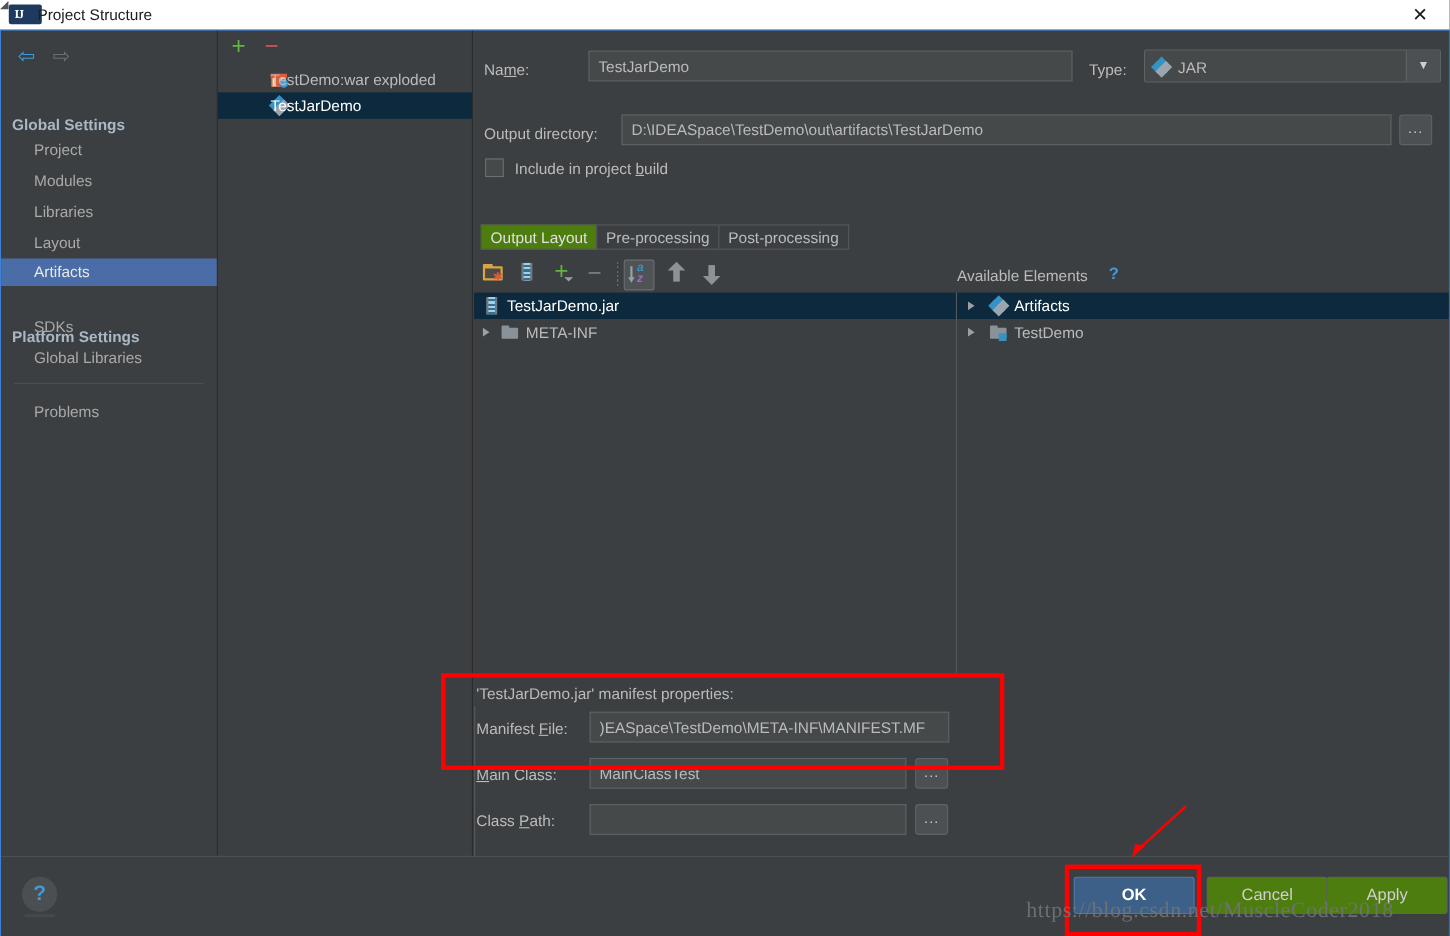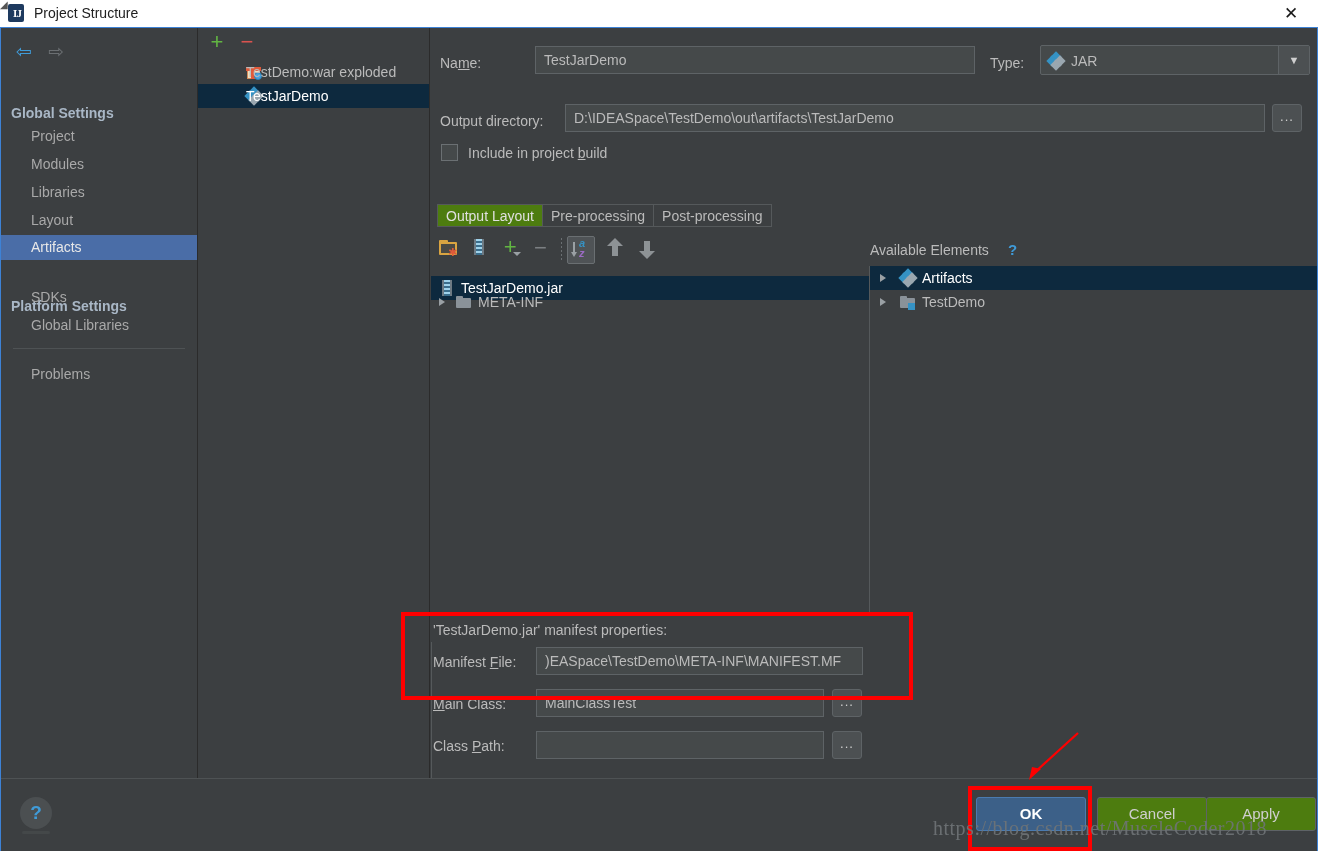--- a/index.html
+++ b/index.html
@@ -11,21 +11,21 @@
     -webkit-font-smoothing:antialiased;
   }
   #app{position:relative;width:1318px;height:851px;box-sizing:border-box;}
 
   
   .titlebar{
     position:absolute;left:0;top:0;width:1318px;height:27px;
     background:#ffffff;border-bottom:1px solid #d9d9d9;
   }
   .titlebar .tb-icon{
-    position:absolute;left:8px;top:4px;width:16px;height:18px;
+    position:absolute;left:8px;top:4px;width:30px;height:18px;
     background:#1e3a5f;border-radius:2px;
   }
   .titlebar .tb-icon span{
     position:absolute;left:0;top:0;width:18px;height:18px;
     color:#ffffff;font-size:11px;font-weight:bold;
     display:flex;align-items:center;justify-content:center;
     font-family:"Liberation Serif","DejaVu Serif",serif;letter-spacing:-1px;
   }
   .titlebar .tb-title{
     position:absolute;left:34px;top:4px;height:19px;line-height:19px;
@@ -388,21 +388,21 @@
       </div>
       <div class="tb-btn" style="left:206px;">
         <span class="ico-down"><i class="u-stem"></i><i class="u-head"></i></span>
       </div>
     </div>
 
     <div class="avail-hdr">Available Elements</div>
     <div class="avail-help">?</div>
 
     <div class="tree-left">
-      <div class="tree-row selected" style="top:10px;width:438px;padding-left:4px;">
+      <div class="tree-row selected" style="top:0px;width:438px;padding-left:4px;">
         <span class="ico-jar" style="position:absolute;left:8px;top:4px;">
           <i class="j-body"></i>
             <i class="j-strip"></i>
         </span>
         <span style="position:absolute;left:30px;top:0;height:24px;line-height:24px;">TestJarDemo.jar</span>
       </div>
 
       <div class="tree-row" style="top:24px;width:438px;">
         <span class="twisty" style="left:8px;"></span>
         <span class="ico-folder" style="position:absolute;left:25px;top:4px;">

